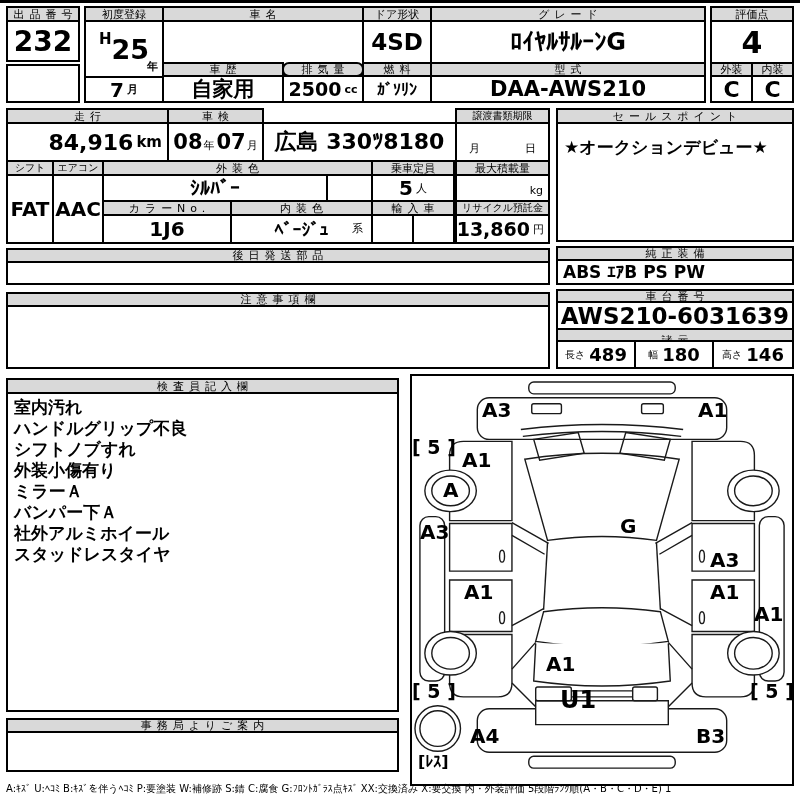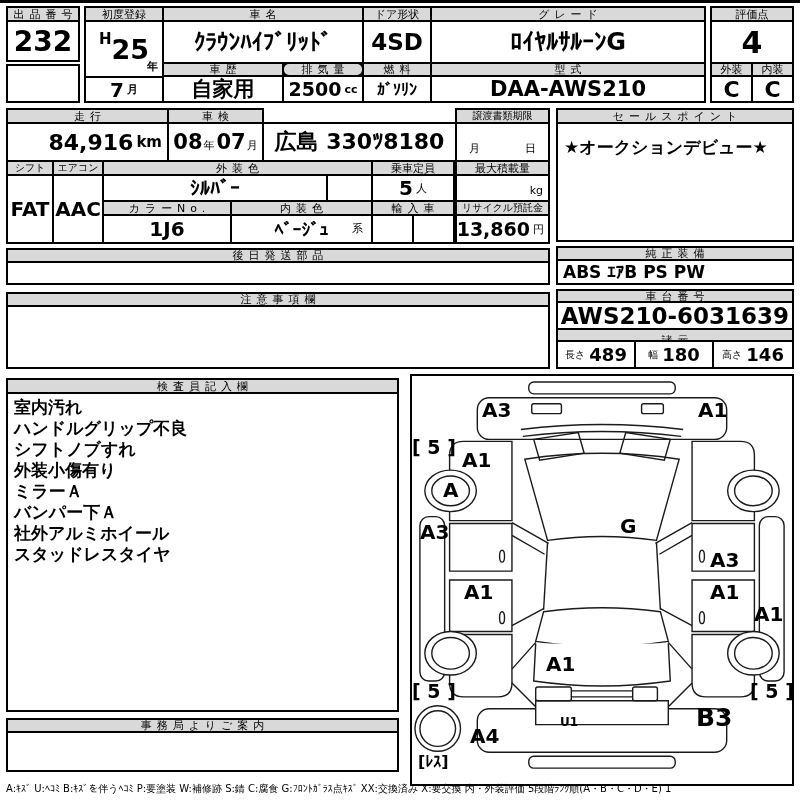--- a/index.html
+++ b/index.html
@@ -45,21 +45,20 @@
       <span style="font-size:27px;">25</span>
       <span style="position:absolute;right:4px;bottom:2px;font-size:11px;">年</span>
     </span>
   </div>
   <div class="box val" style="left:84px;top:76px;width:80px;height:27px;">
     <span style="font-size:20px;">7</span>
     <span class="unit">月</span>
   </div>
 
   <div class="box hd sp" style="left:162px;top:6px;width:202px;height:16px;">車名</div>
-  <div class="box val" style="left:162px;top:20px;width:202px;height:44px;font-size:23px;">ｸﾗｳﾝﾊｲﾌﾞﾘｯﾄﾞ</div>
   <div class="box hd sp" style="left:162px;top:62px;width:122px;height:15px;">車歴</div>
   <div class="box val" style="left:162px;top:75px;width:122px;height:28px;font-size:21px;">自家用</div>
   <div class="box hd sp" style="left:282px;top:62px;width:82px;height:15px;border-radius:7px;">排気量</div>
   <div class="box val" style="left:282px;top:75px;width:82px;height:28px;">
     <span style="font-size:19px;text-align:center;">2500</span>
     <span class="unit">cc</span>
   </div>
 
   <div class="box hd" style="left:362px;top:6px;width:70px;height:16px;">ドア形状</div>
   <div class="box val" style="left:362px;top:20px;width:70px;height:44px;font-size:23px;">4SD</div>
@@ -258,22 +257,22 @@
           <span class="dmg" style="left: 31px; top: 104px; font-size: 20px;">A</span>
           <span class="dmg" style="left: 8px; top: 146px; font-size: 20px;">A3</span>
           <span class="dmg" style="left: 208px; top: 140px; font-size: 20px;">G</span>
           <span class="dmg" style="left: 298px; top: 174px; font-size: 20px;">A3</span>
           <span class="dmg" style="left: 52px; top: 206px; font-size: 20px;">A1</span>
           <span class="dmg" style="left: 298px; top: 206px; font-size: 20px;">A1</span>
           <span class="dmg" style="left: 342px; top: 228px; font-size: 20px;">A1</span>
           <span class="dmg" style="left: 134px; top: 278px; font-size: 20px;">A1</span>
           <span class="dmg" style="left: 0px; top: 306px; font-size: 19px;">[ 5 ]</span>
           <span class="dmg" style="left: 338px; top: 306px; font-size: 19px;">[ 5 ]</span>
-          <span class="dmg" style="left: 148px; top: 340px; font-size: 12px;">U1</span>
+          <span class="dmg" style="left: 148px; top: 312px; font-size: 24px;">U1</span>
           <span class="dmg" style="left: 58px; top: 350px; font-size: 20px;">A4</span>
-          <span class="dmg" style="left: 284px; top: 329px; font-size: 25px;">B3</span>
+          <span class="dmg" style="left: 284px; top: 350px; font-size: 20px;">B3</span>
           <span class="dmg" style="left: 6px; top: 378px; font-size: 16px;">[ﾚｽ]</span>
         </div>
     </div>
   </div>
 
   <div class="legend">A:ｷｽﾞ  U:ﾍｺﾐ  B:ｷｽﾞを伴うﾍｺﾐ  P:要塗装  W:補修跡  S:錆  C:腐食  G:ﾌﾛﾝﾄｶﾞﾗｽ点ｷｽﾞ  XX:交換済み  X:要交換   内・外装評価   5段階ﾗﾝｸ順(A・B・C・D・E) 1</div>
 </div>
 
 </body></html>

